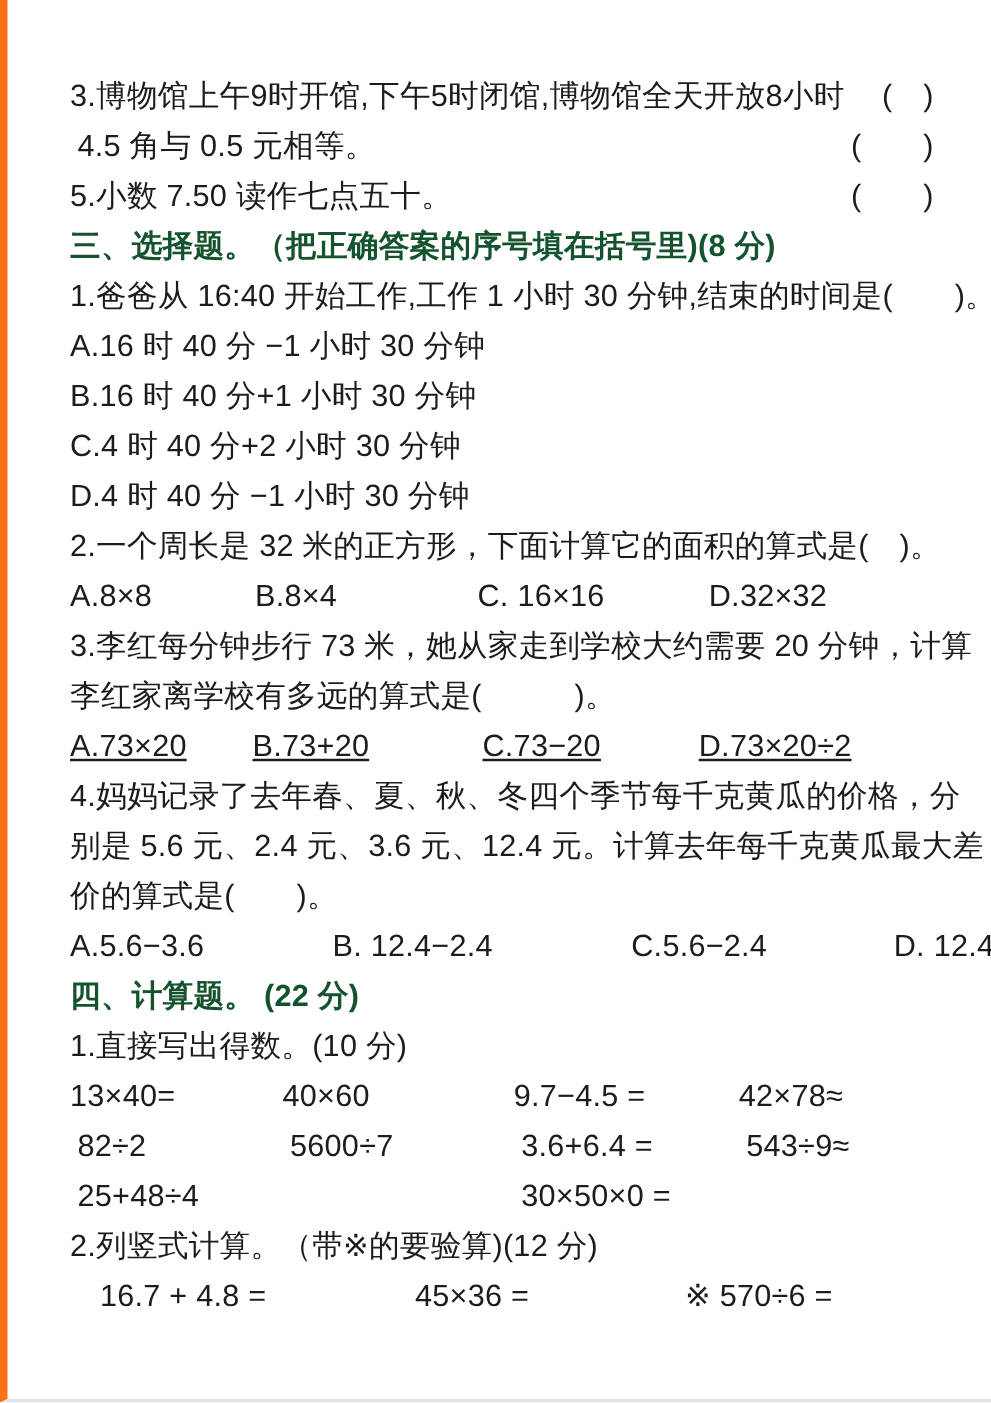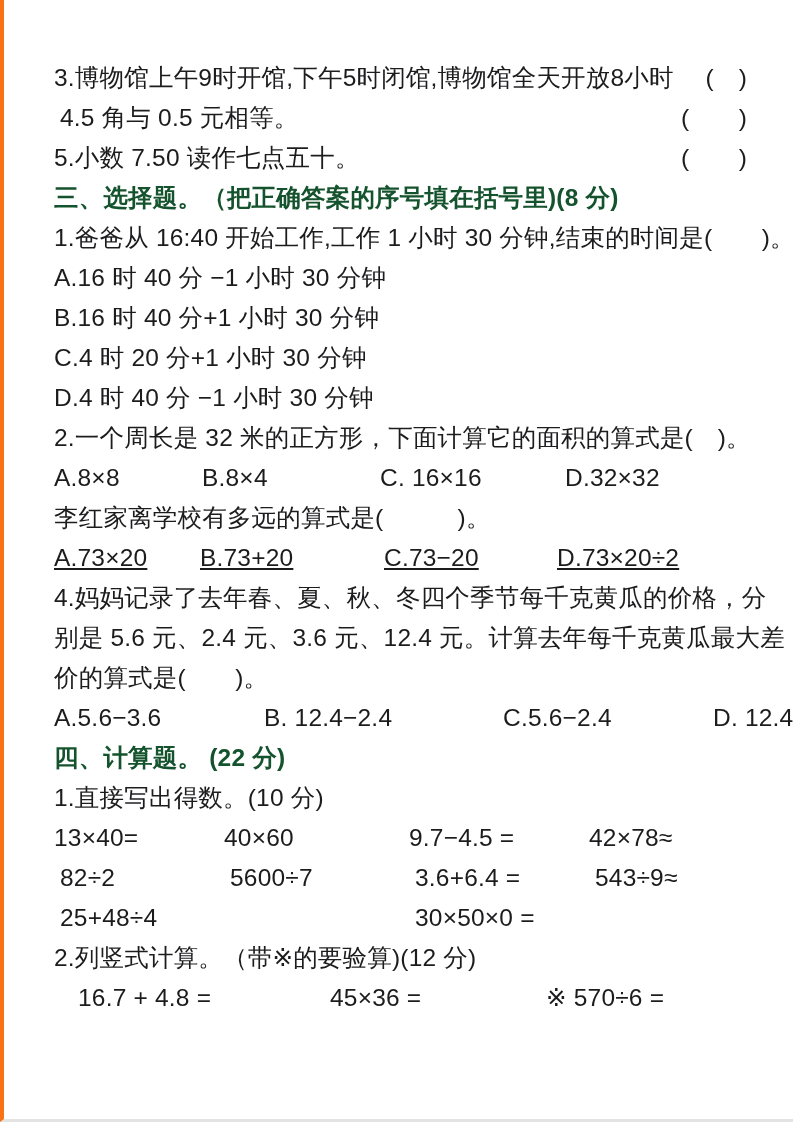--- a/index.html
+++ b/index.html
@@ -13,21 +13,21 @@
     overflow: hidden;
     font-family: "Liberation Sans", "DejaVu Sans", sans-serif;
     color: #1c1c1e;
   }
   .page {
     box-sizing: border-box;
     width: 793px;
     height: 1122px;
     padding: 58px 46px 17px 50px;
     background: #ffffff;
-    border-left: 4px solid #f97316;
+    border-left: 6px solid #f97316;
     border-bottom: 3px solid #e3e3e3;
   }
   .row {
     height: 40px;
     line-height: 40px;
     font-size: 24.5px;
     white-space: nowrap;
     letter-spacing: 0.2px;
   }
   .heading {
@@ -66,31 +66,32 @@
   <div class="row between">
     <span>5.小数 7.50 读作七点五十。</span>
     <span>(　　)</span>
   </div>
 
   <div class="row heading">三、选择题。（把正确答案的序号填在括号里)(8 分)</div>
 
   <div class="row stretch">1.爸爸从 16:40 开始工作,工作 1 小时 30 分钟,结束的时间是(　　)。</div>
   <div class="row">A.16 时 40 分 −1 小时 30 分钟</div>
   <div class="row">B.16 时 40 分+1 小时 30 分钟</div>
-  <div class="row">C.4 时 20 分+1 小时 30 分钟</div>
+  <div class="row">C.4 时 40 分+2 小时 30 分钟</div>
   <div class="row">D.4 时 40 分 −1 小时 30 分钟</div>
 
   <div class="row">2.一个周长是 32 米的正方形，下面计算它的面积的算式是(　)。</div>
   <div class="row grid opts2">
     <span>A.8×8</span>
     <span>B.8×4</span>
     <span>C. 16×16</span>
     <span>D.32×32</span>
   </div>
 
+  <div class="row stretch">3.李红每分钟步行 73 米，她从家走到学校大约需要 20 分钟，计算</div>
   <div class="row">李红家离学校有多远的算式是(　　　)。</div>
   <div class="row grid opts3">
     <span>A.73×20</span>
     <span>B.73+20</span>
     <span>C.73−20</span>
     <span>D.73×20÷2</span>
   </div>
 
   <div class="row stretch">4.妈妈记录了去年春、夏、秋、冬四个季节每千克黄瓜的价格，分</div>
   <div class="row stretch">别是 5.6 元、2.4 元、3.6 元、12.4 元。计算去年每千克黄瓜最大差</div>

